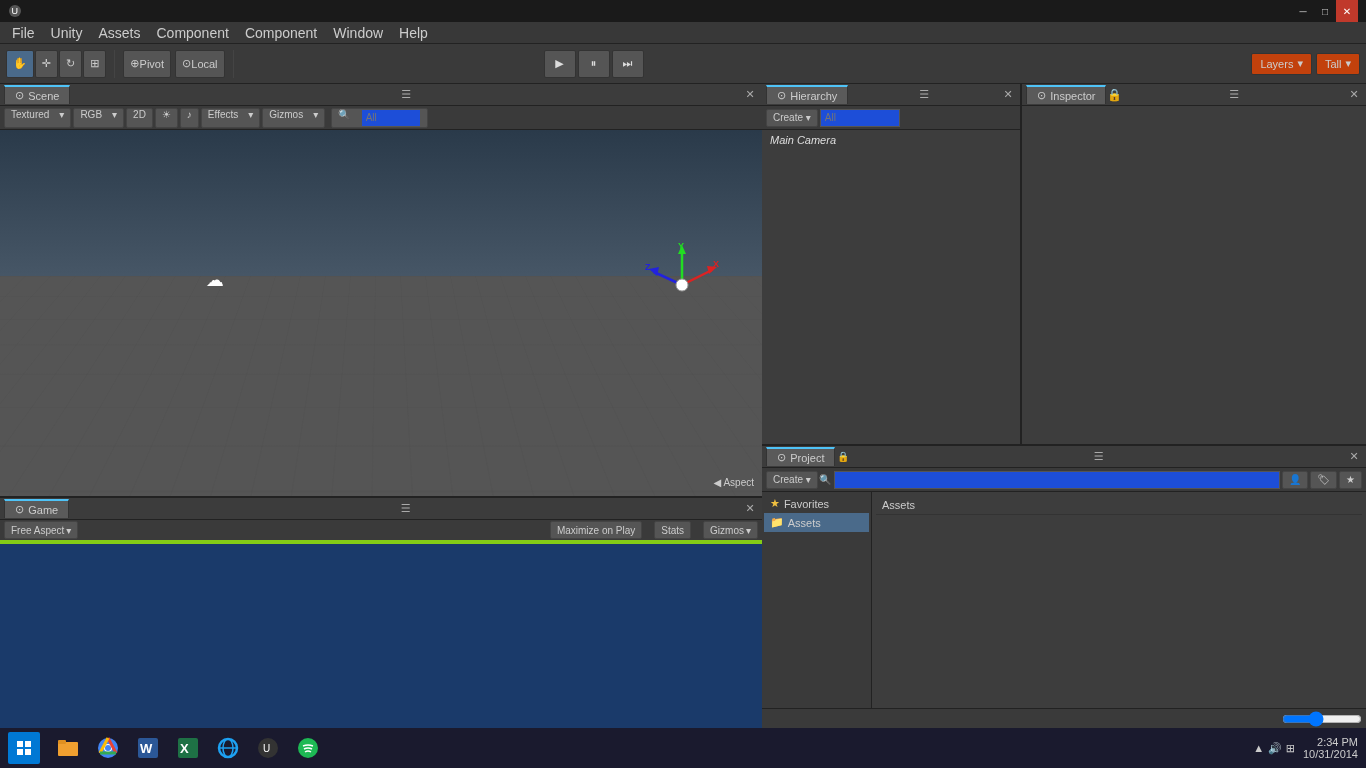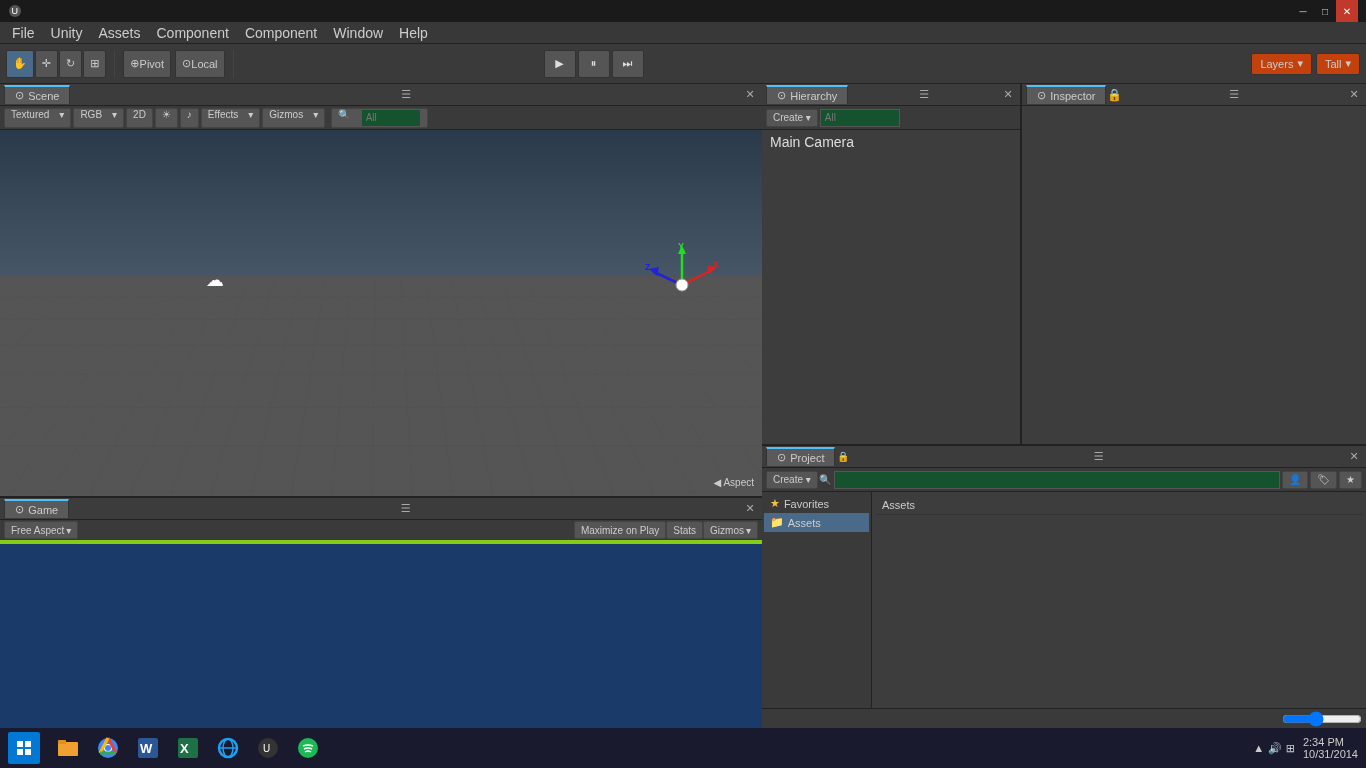--- a/index.html
+++ b/index.html
@@ -224,21 +224,22 @@
     #hierarchy-content {
       flex: 1;
       background: #3d3d3d;
       padding: 2px;
       overflow-y: auto;
     }
     .hierarchy-item {
       padding: 2px 6px;
       cursor: pointer;
       color: #ddd;
-      font-size: 14px;
+      font-size: 11px;
+      font-style: italic;
     }
 
     #inspector-panel {
       flex: 1;
       display: flex;
       flex-direction: column;
     }
     #inspector-tab-bar {
       height: 22px;
       background: #3c3c3c;
@@ -341,27 +342,27 @@
       padding: 0 8px;
       position: fixed;
       bottom: 0;
       left: 0;
       right: 0;
     }
     .taskbar-start { width: 32px; height: 32px; background: #0078d4; border-radius: 2px; display: flex; align-items: center; justify-content: center; cursor: pointer; margin-right: 8px; }
     .taskbar-app { width: 40px; height: 40px; display: flex; align-items: center; justify-content: center; cursor: pointer; }
     .taskbar-app svg { width: 24px; height: 24px; }
     .taskbar-right { margin-left: auto; display: flex; align-items: center; gap: 8px; color: #ccc; font-size: 11px; }
-    .taskbar-clock { }
+    .taskbar-clock { text-align: right; }
     .taskbar-icons { display: flex; align-items: center; gap: 4px; }
 
     
     .search-input {
       height: 18px;
-      background: #14532d;
+      background: #1d4ed8;
       border: 1px solid #555;
       color: #ccc;
       padding: 0 4px;
       font-size: 10px;
       outline: none;
       width: 100px;
     }
     .create-btn {
       height: 18px;
       padding: 0 6px;
@@ -538,21 +539,21 @@
           <span>Game</span>
         </div>
         <div class="panel-menu-btn">☰</div>
         <div class="panel-menu-btn">✕</div>
       </div>
       <div id="game-toolbar">
         <div class="create-btn">
           <span>Free Aspect</span>
           <span>▾</span>
         </div>
-        <div style="margin-left:auto;display:flex;gap:0;">
+        <div style="margin-left:auto;display:flex;gap:12px;">
           <div class="create-btn">
             <span>Maximize on Play</span>
           </div>
           <div class="create-btn">
             <span>Stats</span>
           </div>
           <div class="create-btn">
             <span>Gizmos</span>
             <span>▾</span>
           </div>

